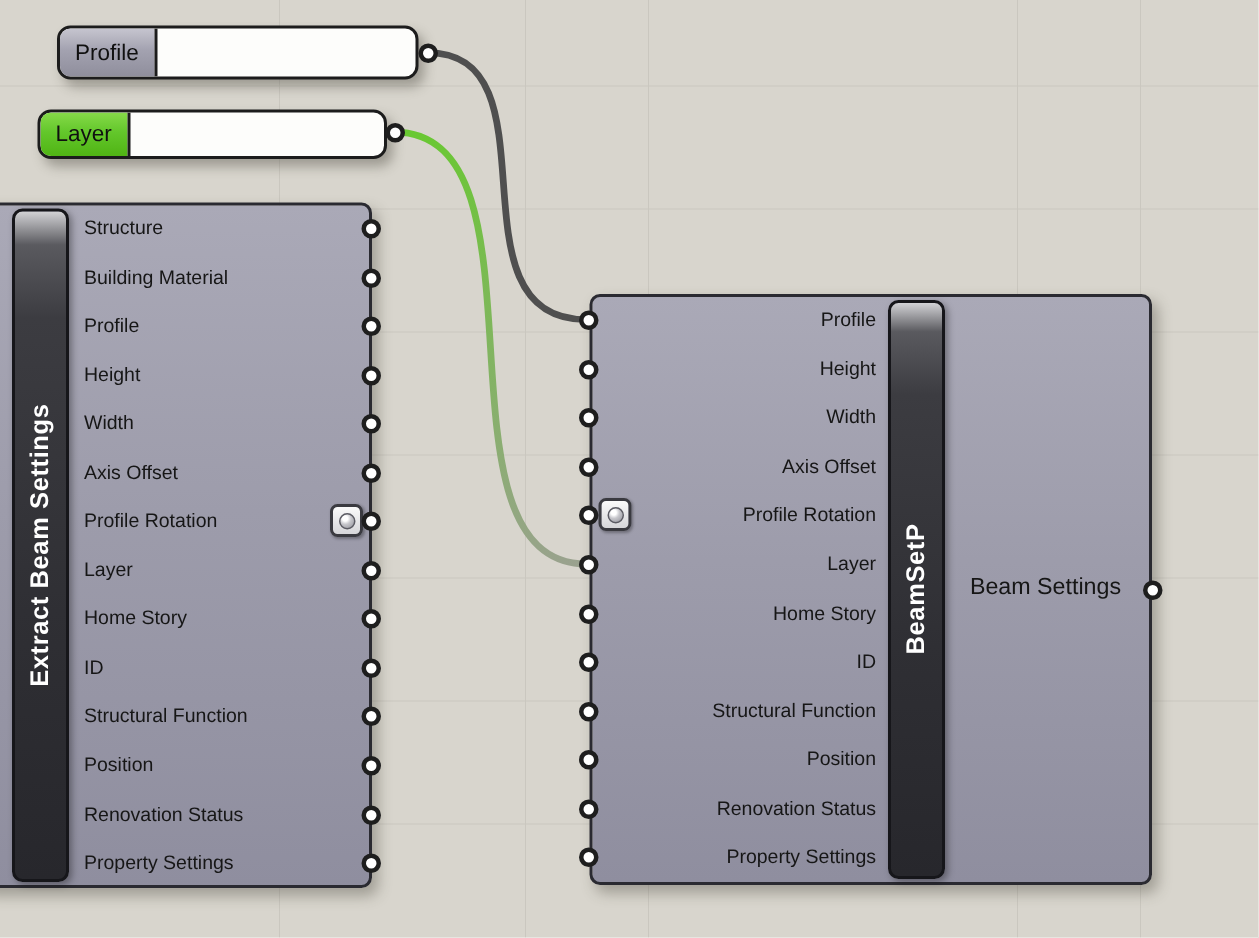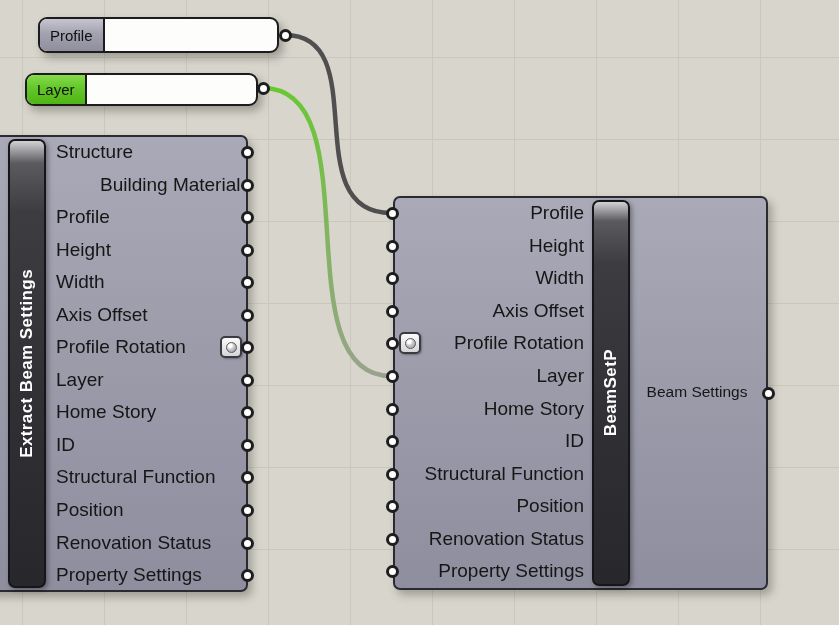--- a/index.html
+++ b/index.html
@@ -25,21 +25,21 @@
     background:linear-gradient(180deg,#d2d2d5 0%,#5a5a5f 5%,#3c3c41 16%,#2f2f34 60%,#27272c 100%);
     border:2px solid #16161a;
     display:flex; align-items:center; justify-content:center;
     box-shadow:2px 2px 5px rgba(0,0,0,.35);
   }
   .vtext{
     writing-mode:vertical-rl; transform:rotate(180deg);
     color:#ffffff; font-size:17px; font-weight:600; letter-spacing:.4px; white-space:nowrap;
   }
   .plabel{
-    position:absolute; font-size:19px; line-height:20px; color:#161616; white-space:nowrap;
+    position:absolute; font-size:13px; line-height:20px; color:#161616; white-space:nowrap;
   }
   .plabel.r{ text-align:right; }
   .nub{
     position:absolute; width:13px; height:13px; box-sizing:border-box;
     background:#ffffff; border:3.5px solid #1e1e1e; border-radius:50%;
   }
   .capsule{
     position:absolute; box-sizing:border-box; display:flex; align-items:stretch;
     background:#fdfdfb; border:2.5px solid #1c1c1c; border-radius:9px;
     box-shadow:4px 5px 8px rgba(70,68,58,.4); overflow:hidden;
@@ -93,21 +93,21 @@
     <div class="cap-label green">Layer</div>
   </div>
   <div class="nub" style="left:257px;top:82px;"></div>
 
   <div class="comp" style="left:-16px;top:135px;width:264px;height:457px;"></div>
   <div class="namebar" style="left:8px;top:139px;width:38px;height:449px;">
     <span class="vtext">Extract Beam Settings</span>
   </div>
 
   <div class="plabel" style="left:56px;top:142px;">Structure</div>
-  <div class="plabel" style="left:56px;top:175px;margin-left:44px;">Building Material</div>
+  <div class="plabel" style="left:56px;top:175px;">Building Material</div>
   <div class="plabel" style="left:56px;top:207px;">Profile</div>
   <div class="plabel" style="left:56px;top:240px;">Height</div>
   <div class="plabel" style="left:56px;top:272px;">Width</div>
   <div class="plabel" style="left:56px;top:305px;">Axis Offset</div>
   <div class="plabel" style="left:56px;top:337px;">Profile Rotation</div>
   <div class="plabel" style="left:56px;top:370px;">Layer</div>
   <div class="plabel" style="left:56px;top:402px;">Home Story</div>
   <div class="plabel" style="left:56px;top:435px;">ID</div>
   <div class="plabel" style="left:56px;top:467px;">Structural Function</div>
   <div class="plabel" style="left:56px;top:500px;">Position</div>

